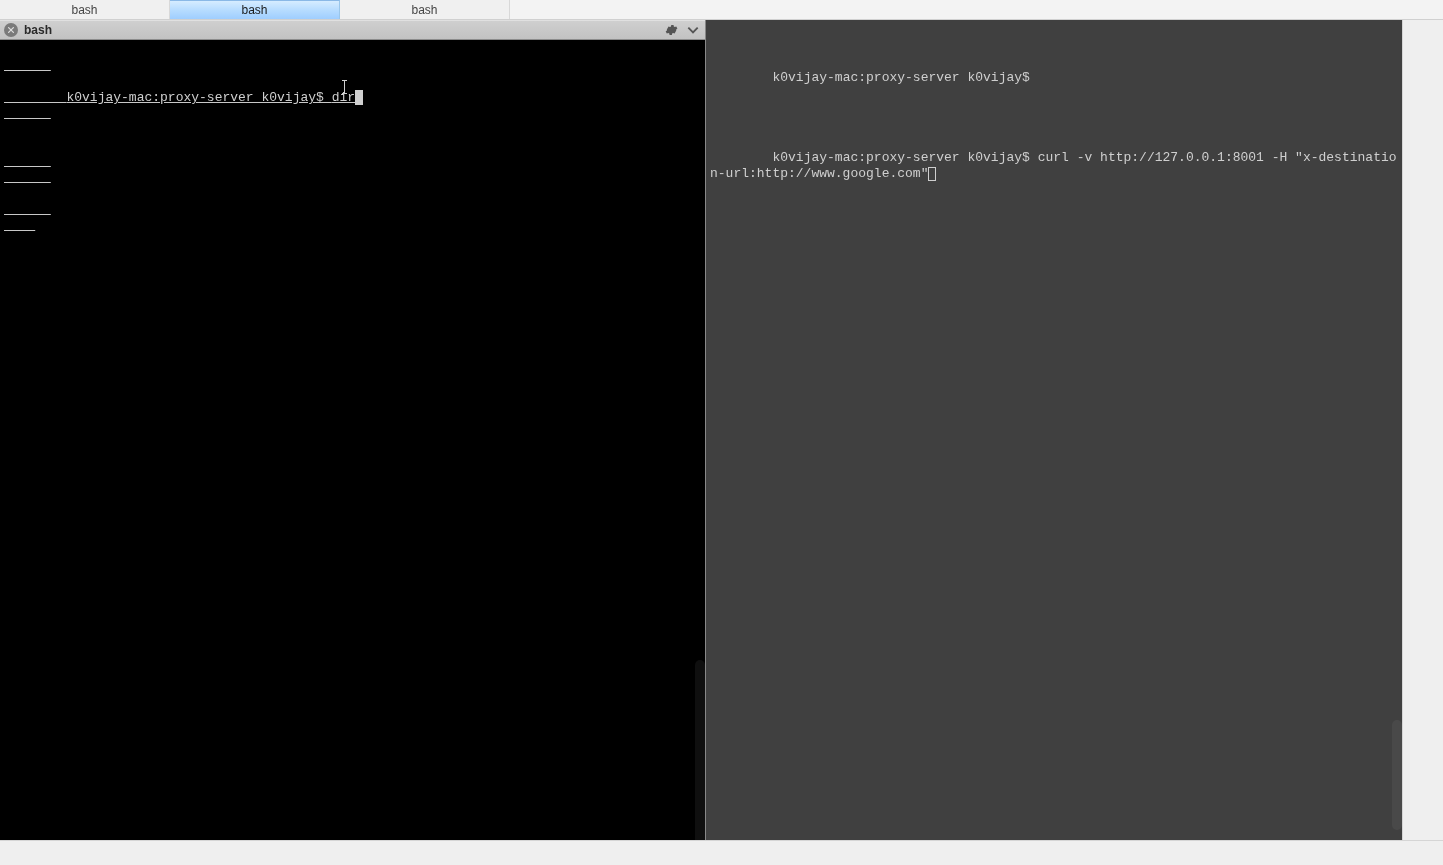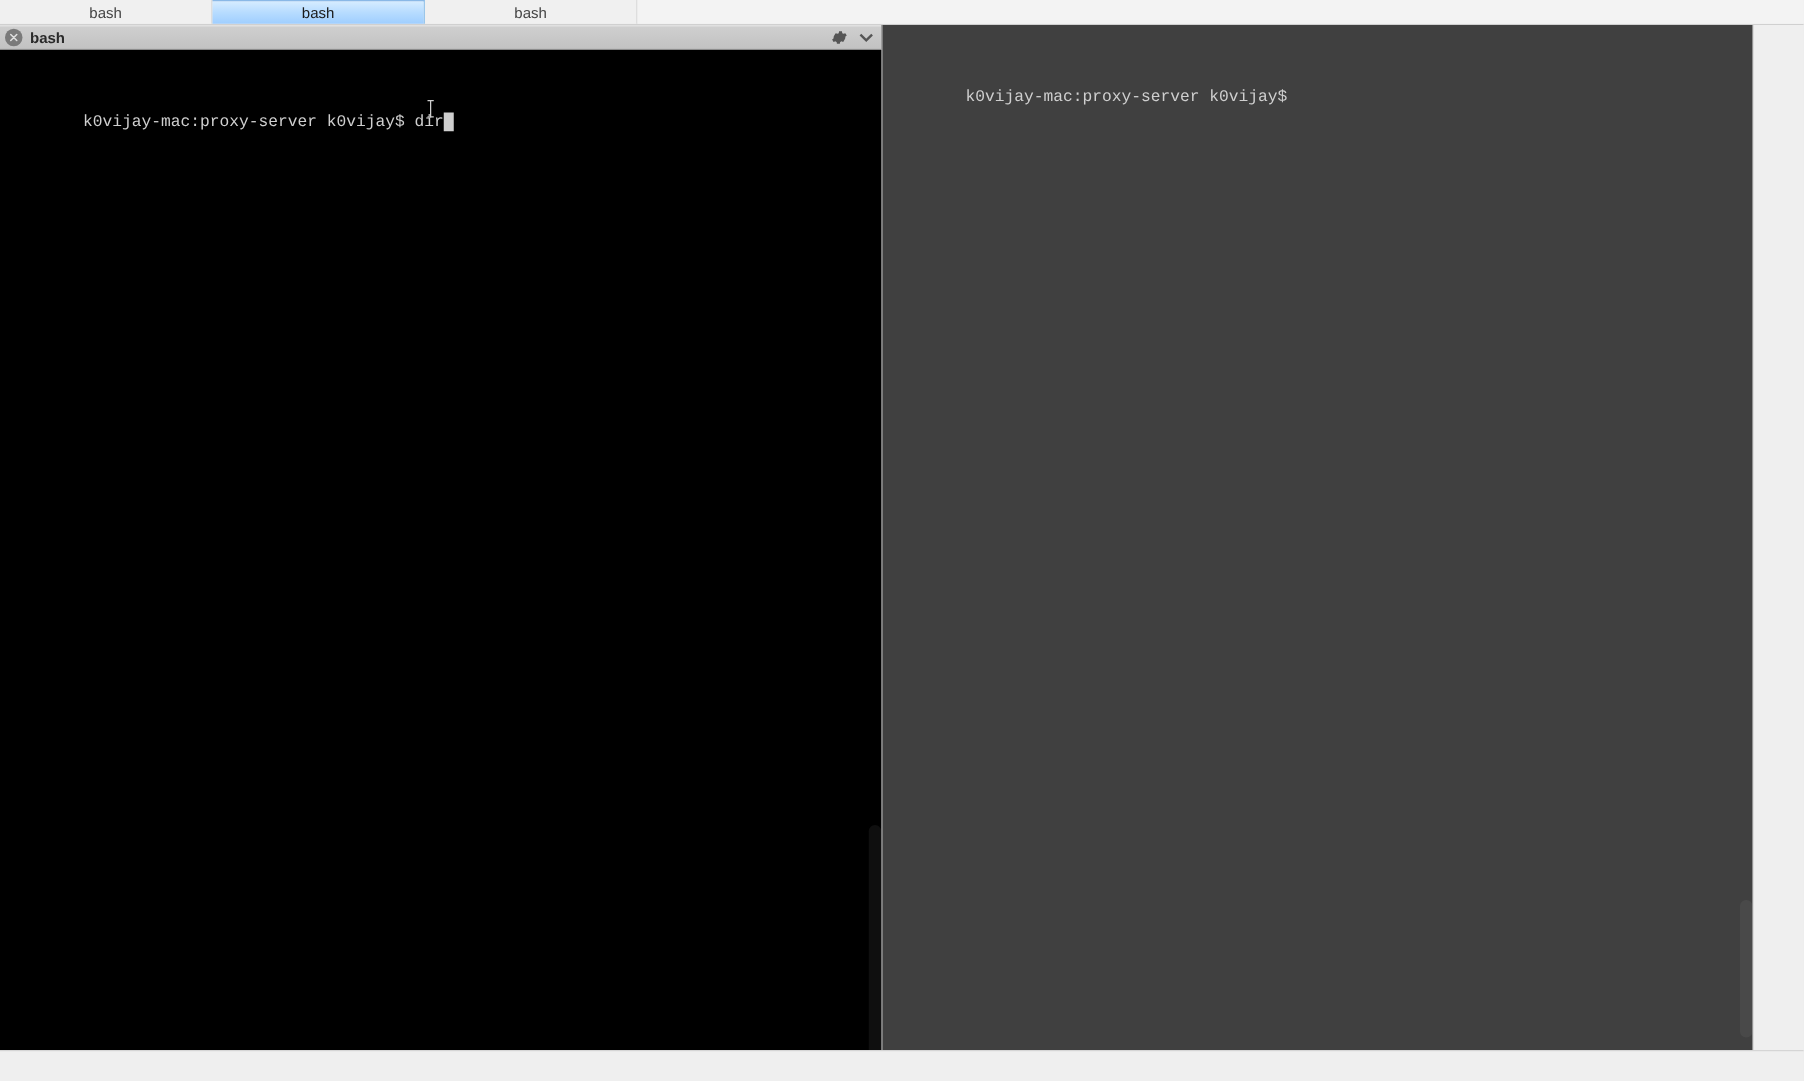--- a/index.html
+++ b/index.html
@@ -84,21 +84,21 @@
   
   .term {
     flex: 1;
     position: relative;
     padding: 2px 4px;
     white-space: pre-wrap;
     word-break: break-all;
     line-height: 16px;
     overflow: hidden;
   }
-  .term.left  { background: #000000; color: #c8c8c8; }
+  .term.left  { background: #000000; color: #c8c8c8; text-decoration: underline; }
   .term.right { background: #404040; color: #c8c8c8; }
 
   .term .line { display: block; }
   .prompt-path { color: #cfcfcf; }
   .cmd-text    { color: #cfcfcf; }
 
   
   .block-cursor {
     display: inline-block;
     width: 8px; height: 15px;
@@ -210,20 +210,23 @@
       <div class="scroll-track"></div>
     </div>
   </div>
 
   <div class="pane right">
 
     <div class="term right">
       <span class="line">
         <span class="prompt-path">k0vijay-mac:proxy-server k0vijay$</span>
       </span>
+      <span class="line">
+        <span class="prompt-path">k0vijay-mac:proxy-server k0vijay$ </span><span class="cmd-text">curl -v http://127.0.0.1:8001 -H "x-destination-url:http://www.google.com"</span><span class="outline-cursor"></span>
+      </span>
 
       <div class="scroll-track"></div>
     </div>
   </div>
 
 </div>
 
 <div class="right-gutter"></div>
 
 </div>

